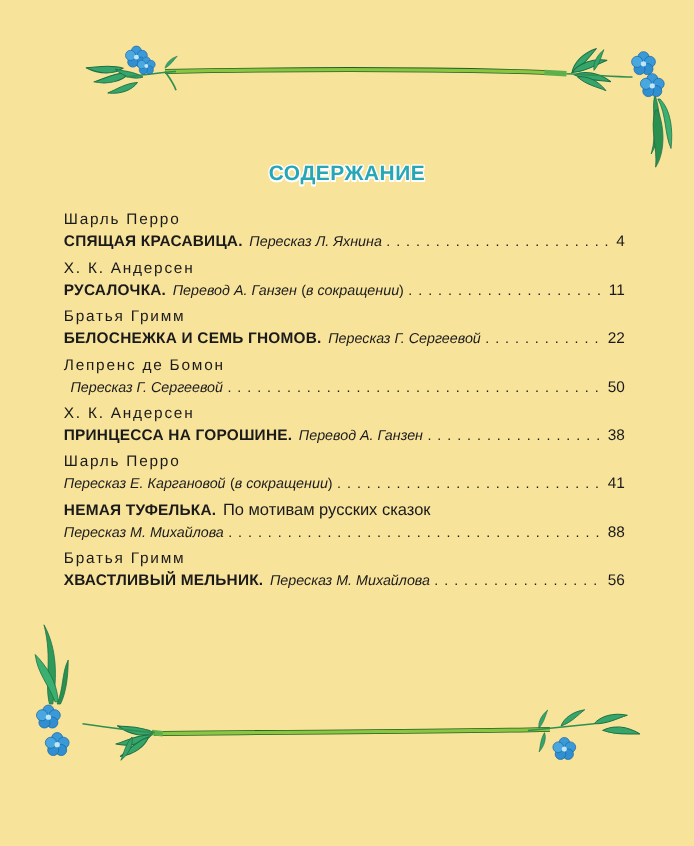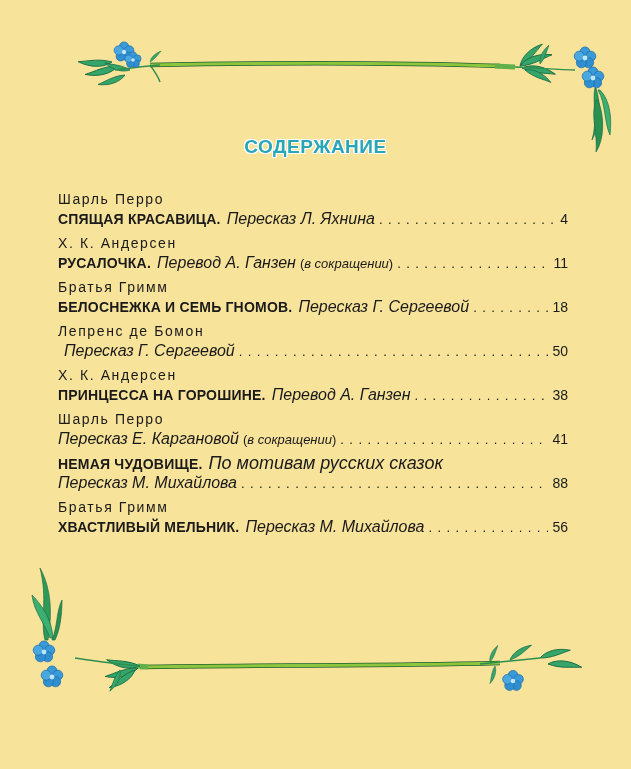--- a/index.html
+++ b/index.html
@@ -20,21 +20,21 @@
       left: 0;
       top: 0;
       width: 631px;
       height: 769px;
       pointer-events: none;
     }
     .title {
       position: absolute;
       left: 0;
       width: 631px;
-      top: 136px;
+      top: 148px;
       text-align: center;
       font-size: 19px;
       font-weight: bold;
       color: #27a6b6;
       letter-spacing: 0.5px;
       text-shadow:
         -1px -1px 0 #fff, 1px -1px 0 #fff,
         -1px 1px 0 #fff, 1px 1px 0 #fff,
         0 1px 0 #fff, 0 -1px 0 #fff, 1px 0 0 #fff, -1px 0 0 #fff;
     }
@@ -59,31 +59,30 @@
       letter-spacing: 1.6px;
       font-size: 14px;
     }
     .work-title {
       font-size: 14px;
       letter-spacing: 0.2px;
       font-weight: bold;
     }
     .credit {
       font-style: italic;
-      font-size: 16px;
+      font-size: 13px;
       margin-left: 6px;
       text-align: right;
     }
     .credit.first {
       margin-left: 0;
     }
     .subnote {
-      font-size: 18px;
+      font-size: 15px;
       margin-left: 6px;
-      font-style: italic;
     }
     .paren {
       font-size: 13px;
       margin-left: 4px;
     }
     .paren .it {
       font-style: italic;
     }
     .leader {
       flex: 1;
@@ -205,21 +204,21 @@
       <span class="page">11</span>
     </div>
   </div>
 
   <div class="entry">
     <div class="line author">Братья Гримм</div>
     <div class="line">
       <span class="work-title">БЕЛОСНЕЖКА И СЕМЬ ГНОМОВ.</span>
       <span class="credit">Пересказ Г. Сергеевой</span>
       <span class="leader"></span>
-      <span class="page">18</span>
+      <span class="page">22</span>
     </div>
   </div>
 
   <div class="entry">
     <div class="line author">Лепренс де Бомон</div>
     <div class="line">
       <span class="credit">Пересказ Г. Сергеевой</span>
       <span class="leader"></span>
       <span class="page">50</span>
     </div>
@@ -240,21 +239,21 @@
     <div class="line">
       <span class="credit first">Пересказ Е. Каргановой</span>
       <span class="paren"><span>(</span><span class="it">в сокращении</span><span>)</span></span>
       <span class="leader"></span>
       <span class="page">41</span>
     </div>
   </div>
 
   <div class="entry">
     <div class="line">
-      <span class="work-title">НЕМАЯ ЧУДОВИЩЕ.</span>
+      <span class="work-title">НЕМАЯ ТУФЕЛЬКА.</span>
       <span class="subnote">По мотивам русских сказок</span>
     </div>
     <div class="line">
       <span class="credit first">Пересказ М. Михайлова</span>
       <span class="leader"></span>
       <span class="page">88</span>
     </div>
   </div>
 
   <div class="entry">

